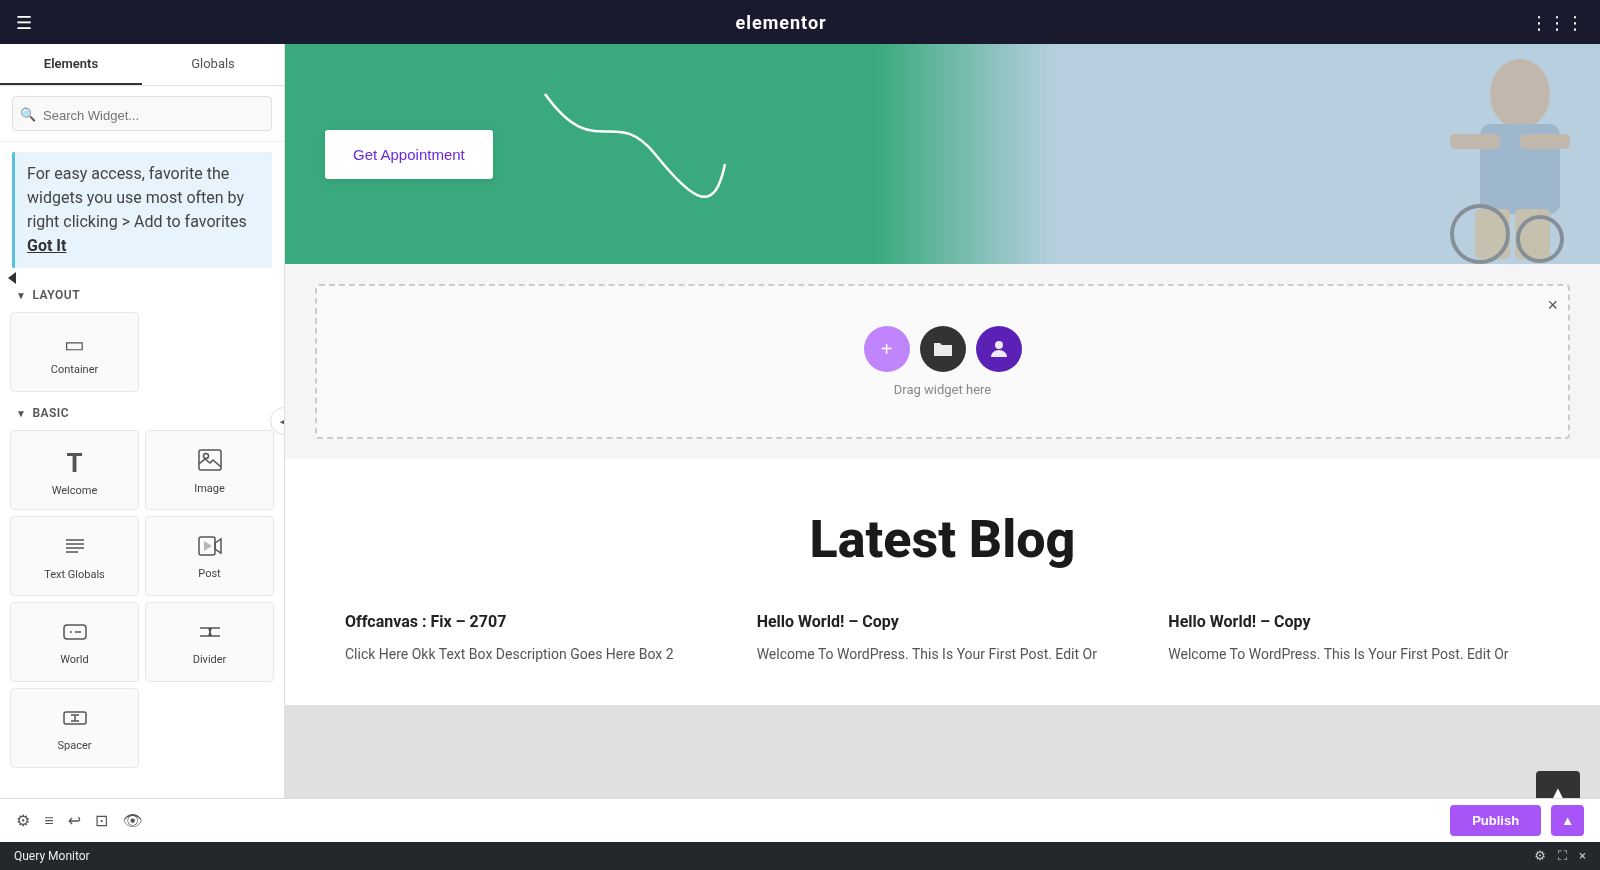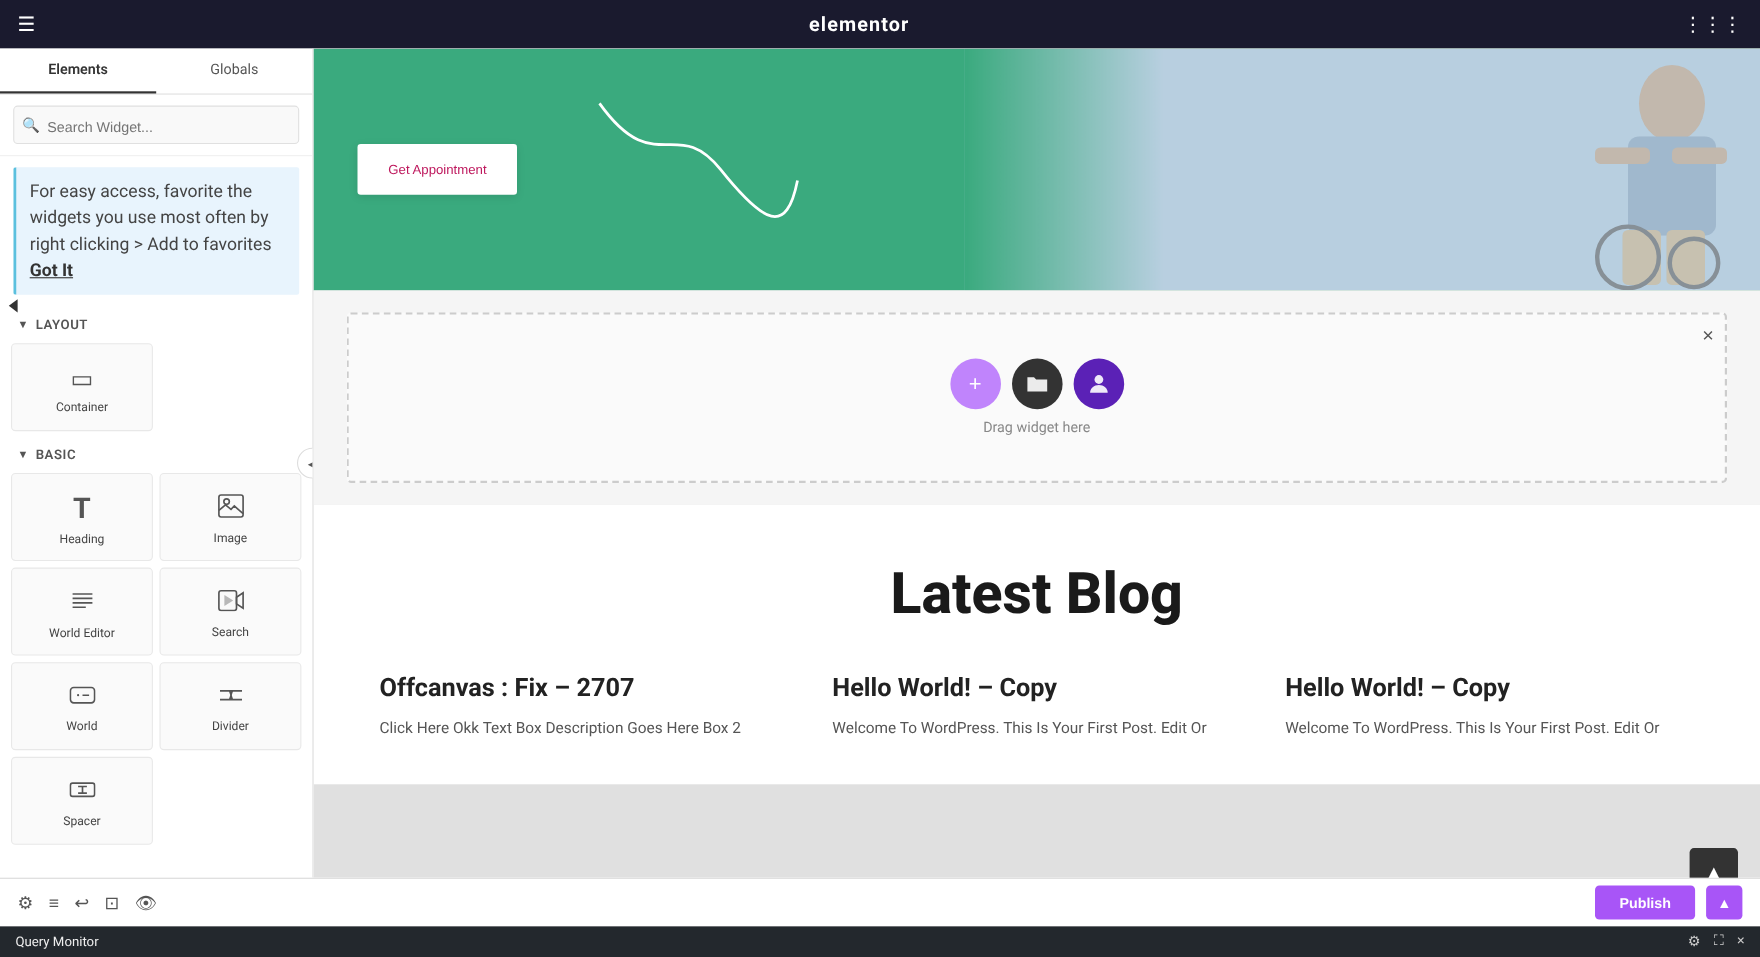--- a/index.html
+++ b/index.html
@@ -211,25 +211,25 @@
       align-items: center;
     }
     .hero-text-area {
       padding: 30px 40px;
     }
     .hero-btn {
       display: inline-block;
       background: white;
       border: none;
       padding: 16px 28px;
-      font-size: 12px;
+      font-size: 15px;
       font-weight: 500;
       border-radius: 3px;
       cursor: pointer;
-      color: #be185d;
+      color: #6d28d9;
       box-shadow: 0 2px 8px rgba(0,0,0,0.1);
     }
     .hero-curve {
       position: absolute;
       left: 250px;
       top: 40px;
     }
     .hero-image-area {
       position: absolute;
       right: 0;
@@ -304,21 +304,21 @@
       text-align: center;
       color: #1a1a1a;
       margin-bottom: 42px;
     }
     .blog-grid {
       display: grid;
       grid-template-columns: 1fr 1fr 1fr;
       gap: 40px;
     }
     .blog-post-title {
-      font-size: 23px;
+      font-size: 16px;
       font-weight: 700;
       color: #222;
       margin-bottom: 12px;
     }
     .blog-post-excerpt {
       font-size: 14px;
       color: #555;
       line-height: 1.6;
     }
 
@@ -467,21 +467,21 @@
       </div>
 
       <div class="section-header">
         <span class="chevron">▼</span>
         <span>Basic</span>
       </div>
       <div class="widgets-grid">
 
         <div class="widget-item">
           <div class="widget-icon" style="font-size:26px;font-weight:bold;">T</div>
-          <div class="widget-label">Heading</div>
+          <div class="widget-label">Welcome</div>
         </div>
 
         <div class="widget-item">
           <div class="widget-icon">
             <svg width="24" height="22" viewBox="0 0 24 22" fill="none" xmlns="http://www.w3.org/2000/svg">
               <rect x="1" y="1" width="22" height="20" rx="2" stroke="#555" stroke-width="1.5" fill="none"></rect>
               <circle cx="8" cy="7" r="2.5" stroke="#555" stroke-width="1.5" fill="none"></circle>
               <path d="M1 15l6-5 5 4 3-3 8 7" stroke="#555" stroke-width="1.5" fill="none"></path>
             </svg>
           </div>
@@ -490,32 +490,32 @@
 
         <div class="widget-item">
           <div class="widget-icon">
             <svg width="24" height="22" viewBox="0 0 24 22" fill="none" xmlns="http://www.w3.org/2000/svg">
               <line x1="3" y1="5" x2="21" y2="5" stroke="#555" stroke-width="1.5"></line>
               <line x1="3" y1="9" x2="21" y2="9" stroke="#555" stroke-width="1.5"></line>
               <line x1="3" y1="13" x2="21" y2="13" stroke="#555" stroke-width="1.5"></line>
               <line x1="3" y1="17" x2="15" y2="17" stroke="#555" stroke-width="1.5"></line>
             </svg>
           </div>
-          <div class="widget-label">World Editor</div>
+          <div class="widget-label">Text Globals</div>
         </div>
 
         <div class="widget-item">
           <div class="widget-icon">
             <svg width="24" height="20" viewBox="0 0 24 20" fill="none" xmlns="http://www.w3.org/2000/svg">
               <rect x="1" y="1" width="16" height="18" rx="2" stroke="#555" stroke-width="1.5" fill="none"></rect>
               <path d="M17 7l6-4v14l-6-4V7z" stroke="#555" stroke-width="1.5" fill="none"></path>
               <polygon points="6,5 6,15 14,10" fill="#555" opacity="0.4"></polygon>
             </svg>
           </div>
-          <div class="widget-label">Search</div>
+          <div class="widget-label">Post</div>
         </div>
 
         <div class="widget-item">
           <div class="widget-icon">
             <svg width="24" height="20" viewBox="0 0 24 20" fill="none" xmlns="http://www.w3.org/2000/svg">
               <rect x="1" y="3" width="22" height="14" rx="3" stroke="#555" stroke-width="1.5" fill="none"></rect>
               <circle cx="8" cy="10" r="1" fill="#555"></circle>
               <line x1="12" y1="10" x2="18" y2="10" stroke="#555" stroke-width="1.5"></line>
             </svg>
           </div>

